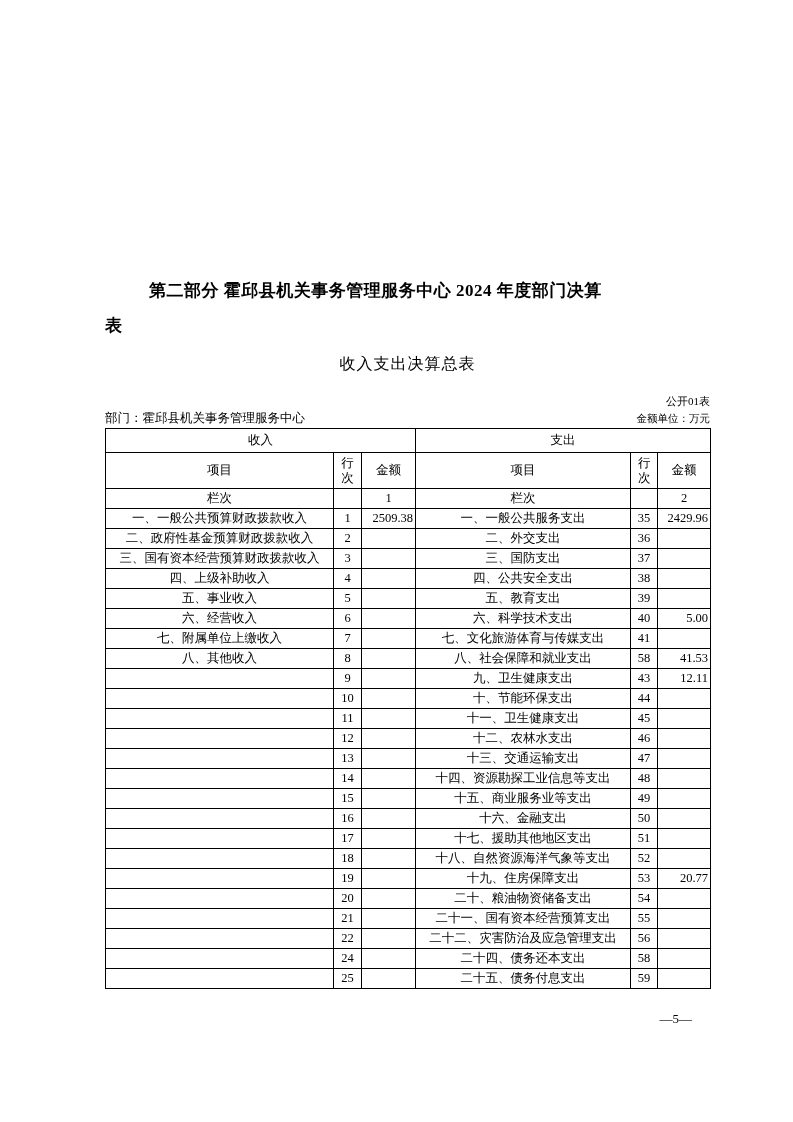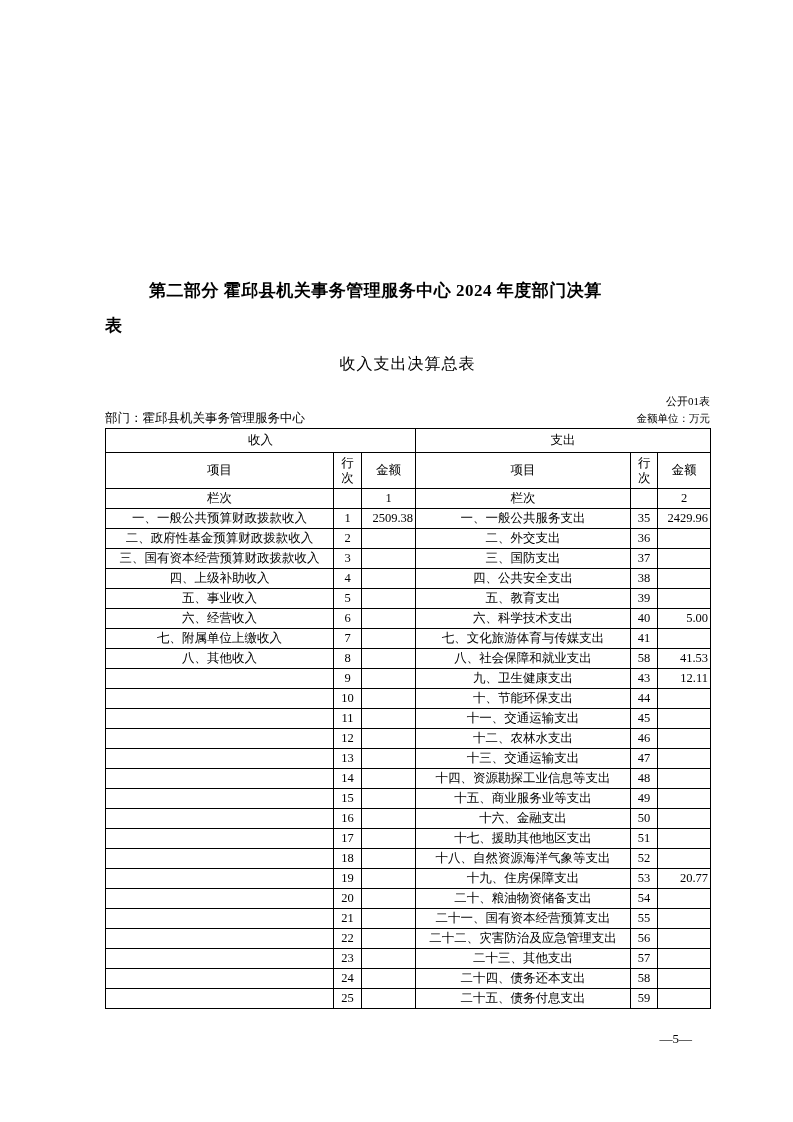--- a/index.html
+++ b/index.html
@@ -210,21 +210,21 @@
     <td class="num">10</td>
     <td class="amt"></td>
     <td class="item">十、节能环保支出</td>
     <td class="num">44</td>
     <td class="amt"></td>
   </tr>
         <tr>
     <td class="item"></td>
     <td class="num">11</td>
     <td class="amt"></td>
-    <td class="item">十一、交通运输支出</td>
+    <td class="item">十一、卫生健康支出</td>
     <td class="num">45</td>
     <td class="amt"></td>
   </tr>
         <tr>
     <td class="item"></td>
     <td class="num">12</td>
     <td class="amt"></td>
     <td class="item">十二、农林水支出</td>
     <td class="num">46</td>
     <td class="amt"></td>
@@ -304,28 +304,20 @@
         <tr>
     <td class="item"></td>
     <td class="num">22</td>
     <td class="amt"></td>
     <td class="item">二十二、灾害防治及应急管理支出</td>
     <td class="num">56</td>
     <td class="amt"></td>
   </tr>
         <tr>
     <td class="item"></td>
-    <td class="num">23</td>
-    <td class="amt"></td>
-    <td class="item">二十三、其他支出</td>
-    <td class="num">57</td>
-    <td class="amt"></td>
-  </tr>
-        <tr>
-    <td class="item"></td>
     <td class="num">24</td>
     <td class="amt"></td>
     <td class="item">二十四、债务还本支出</td>
     <td class="num">58</td>
     <td class="amt"></td>
   </tr>
         <tr>
     <td class="item"></td>
     <td class="num">25</td>
     <td class="amt"></td>

